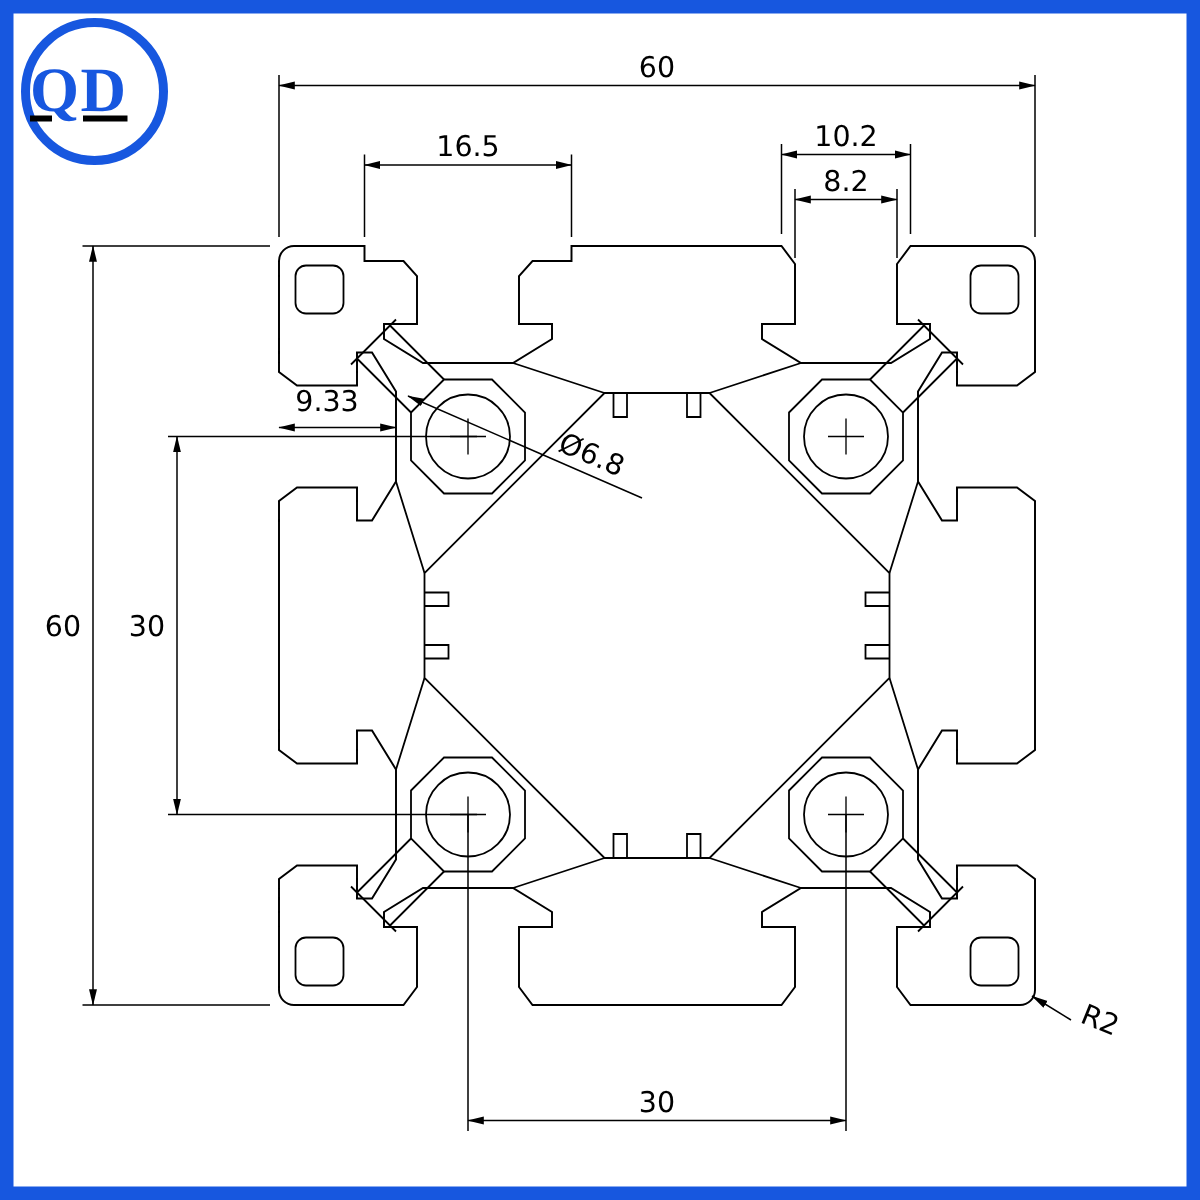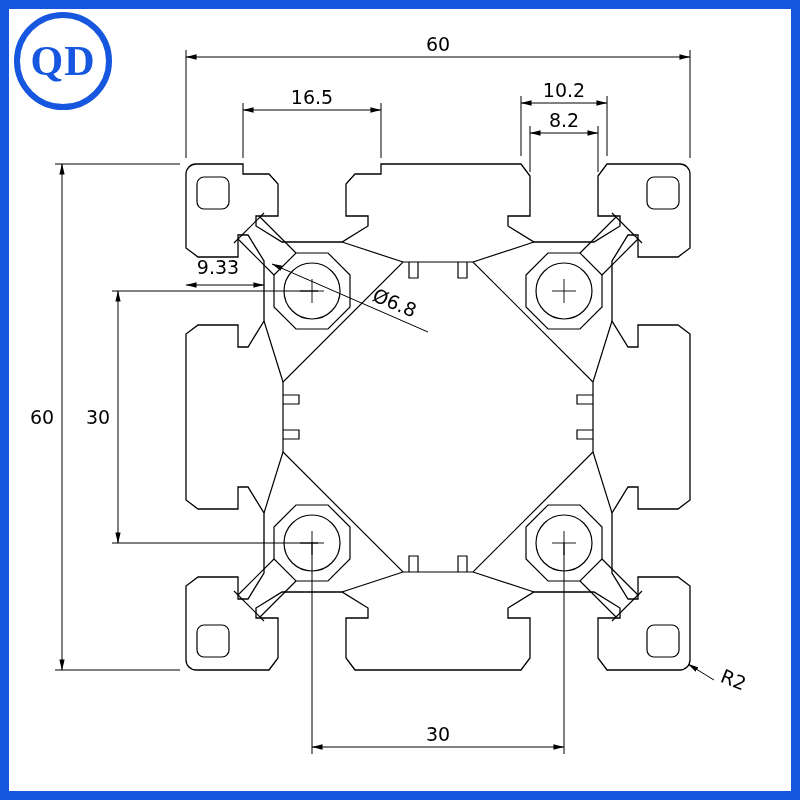--- a/index.html
+++ b/index.html
@@ -8,21 +8,21 @@
     background:#ffffff; font-family:"DejaVu Sans", sans-serif;
   }
   .frame {
     position:absolute; inset:0; box-sizing:border-box;
     border:9px solid var(--frame-color,#1757DF); z-index:3;
   }
   .logo {
     position:absolute; left:14px; top:12px; width:98px; height:98px;
     border-radius:50%; background:#fff; box-sizing:border-box;
     border:6px solid var(--frame-color,#1757DF);
-    display:flex; align-items:center; justify-content:center; z-index:4;
+    display:flex; align-items:center; z-index:4;text-decoration:underline;
   }
   .logo span {
     font-family:"Liberation Serif", serif; font-weight:bold;
     font-size:42px; color:var(--frame-color,#1757DF); letter-spacing:1px;
   }
   svg.drawing { position:absolute; inset:0; z-index:2; }
   .outline { fill:#ffffff; stroke:#000; stroke-width:1.3; stroke-linejoin:miter; }
   .inner   { fill:none; stroke:#000; stroke-width:1.2; }
   .thin    { fill:none; stroke:#000; stroke-width:0.9; }
   .dim     { fill:none; stroke:#000; stroke-width:1; }

